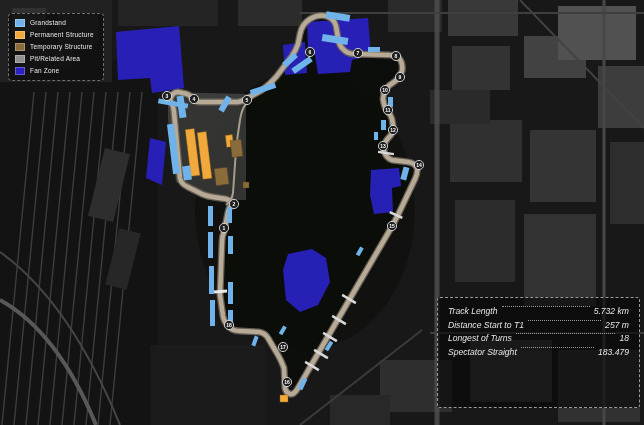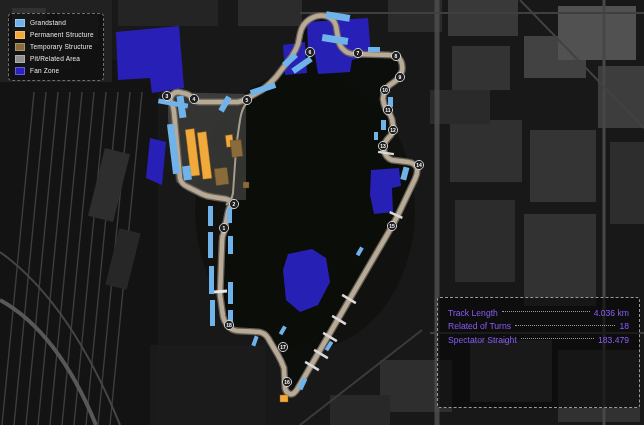--- a/index.html
+++ b/index.html
@@ -21,21 +21,21 @@
   .legend-swatch{width:10px;height:8px;margin-right:5px;flex:0 0 auto;
     border:1px solid rgba(255,255,255,.28);box-sizing:border-box;}
   .legend-label{font-size:6.5px;line-height:8px;color:#e9e9e9;letter-spacing:.2px;white-space:nowrap;}
   
   .stats{
     position:absolute;left:437px;top:297px;width:203px;height:111px;
     background:rgba(6,6,6,.62);
     border:1px dashed #9a9a9a;border-radius:3px;
     padding:8px 10px 6px 10px;box-sizing:border-box;z-index:5;
   }
-  .stats-row{display:flex;align-items:center;height:13.6px;color:#8b5cf6;}
+  .stats-row{display:flex;align-items:flex-start;height:13.6px;color:#e5e5e5;font-style:italic;}
   .stats-label{font-size:8.6px;white-space:nowrap;}
   .stats-leader{flex:1;border-bottom:1px dotted #9a9a9a;margin:0 4px 2px 4px;min-width:8px;}
   .stats-value{font-size:8.6px;white-space:nowrap;text-align:right;}
   
   .gs{fill:#6FB3EA;}
   .perm{fill:#F2A93B;stroke:#8a5f14;stroke-width:.4;}
   .temp{fill:#8A6B3A;stroke:#4f3a1c;stroke-width:.4;}
   .fan{fill:#2A22C4;opacity:.92;}
   .rail{stroke:#3d3d3d;stroke-width:1.4;}
   .marker-circle{fill:#1f1f1f;stroke:#dedede;stroke-width:.9;}
@@ -279,24 +279,29 @@
           <span class="legend-label">Fan Zone</span>
         </div>
       </div>
   </div>
 
   <div class="stats">
     <div id="stats-rows">
         <div class="stats-row">
           <span class="stats-label">Track Length</span>
           <span class="stats-leader"></span>
-          <span class="stats-value">4.036 km</span>
+          <span class="stats-value">5.732 km</span>
         </div>
         <div class="stats-row">
-          <span class="stats-label">Related of Turns</span>
+          <span class="stats-label">Distance Start to T1</span>
+          <span class="stats-leader"></span>
+          <span class="stats-value">257 m</span>
+        </div>
+        <div class="stats-row">
+          <span class="stats-label">Longest of Turns</span>
           <span class="stats-leader"></span>
           <span class="stats-value">18</span>
         </div>
         <div class="stats-row">
           <span class="stats-label">Spectator Straight</span>
           <span class="stats-leader"></span>
           <span class="stats-value">183.479</span>
         </div>
       </div>
   </div>

